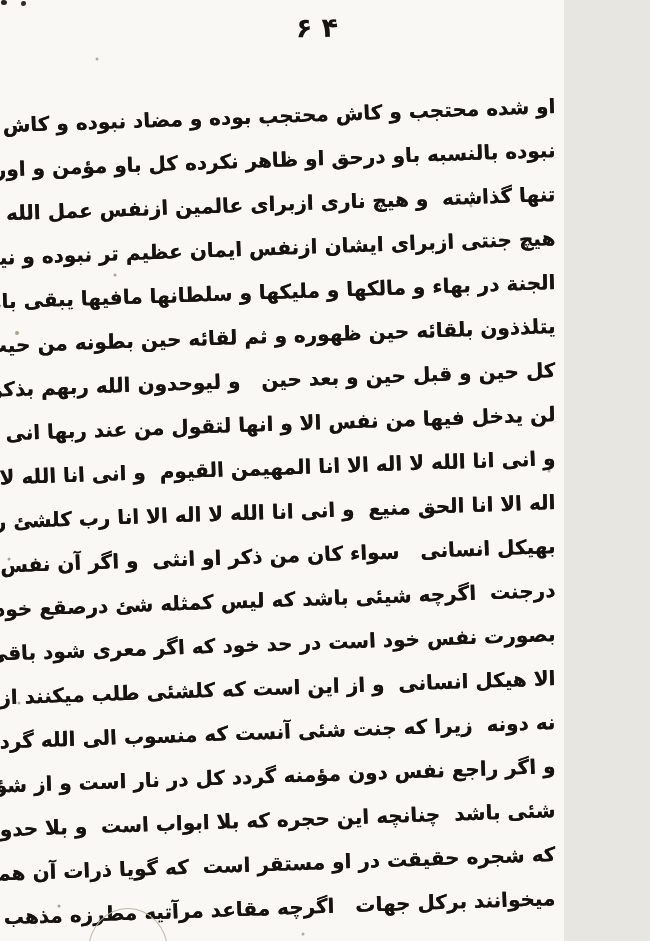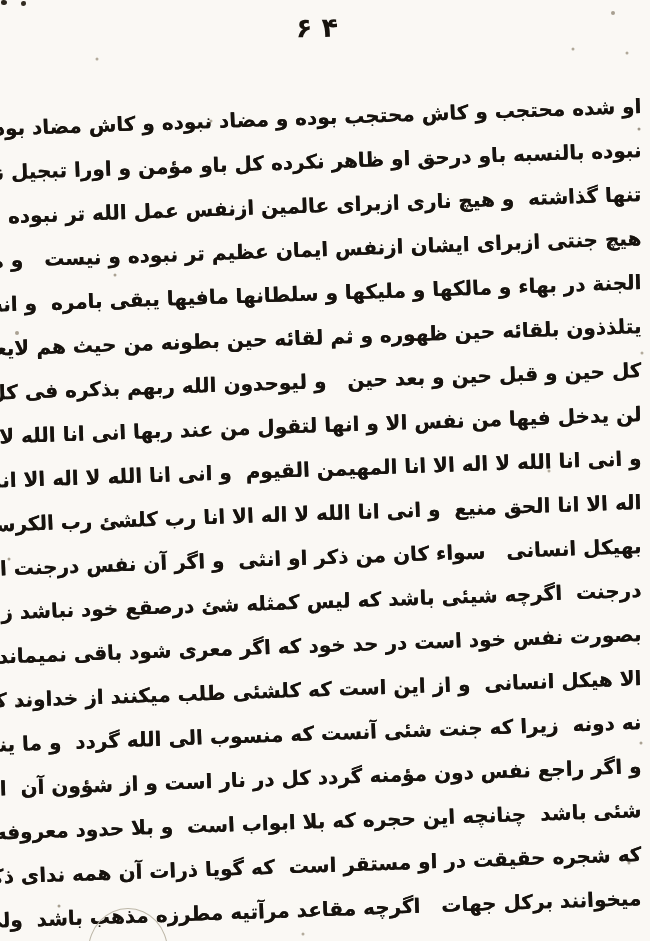--- a/index.html
+++ b/index.html
@@ -2,21 +2,21 @@
 <html lang="fa" style="--paper: #faf8f4; --ink: #17130e;"><head>
 <meta charset="utf-8">
 <style>
   html, body {
     margin: 0;
     padding: 0;
     background: #e8e6e0;
   }
   .scan-page {
     position: relative;
-    width: 650px;
+    width: 564px;
     height: 941px;
     background: var(--paper, #faf8f4);
     overflow: hidden;
     font-family: "DejaVu Sans", sans-serif;
     box-sizing: border-box;
   }
   .page-number {
     position: absolute;
     top: 12px;
     left: 0;

